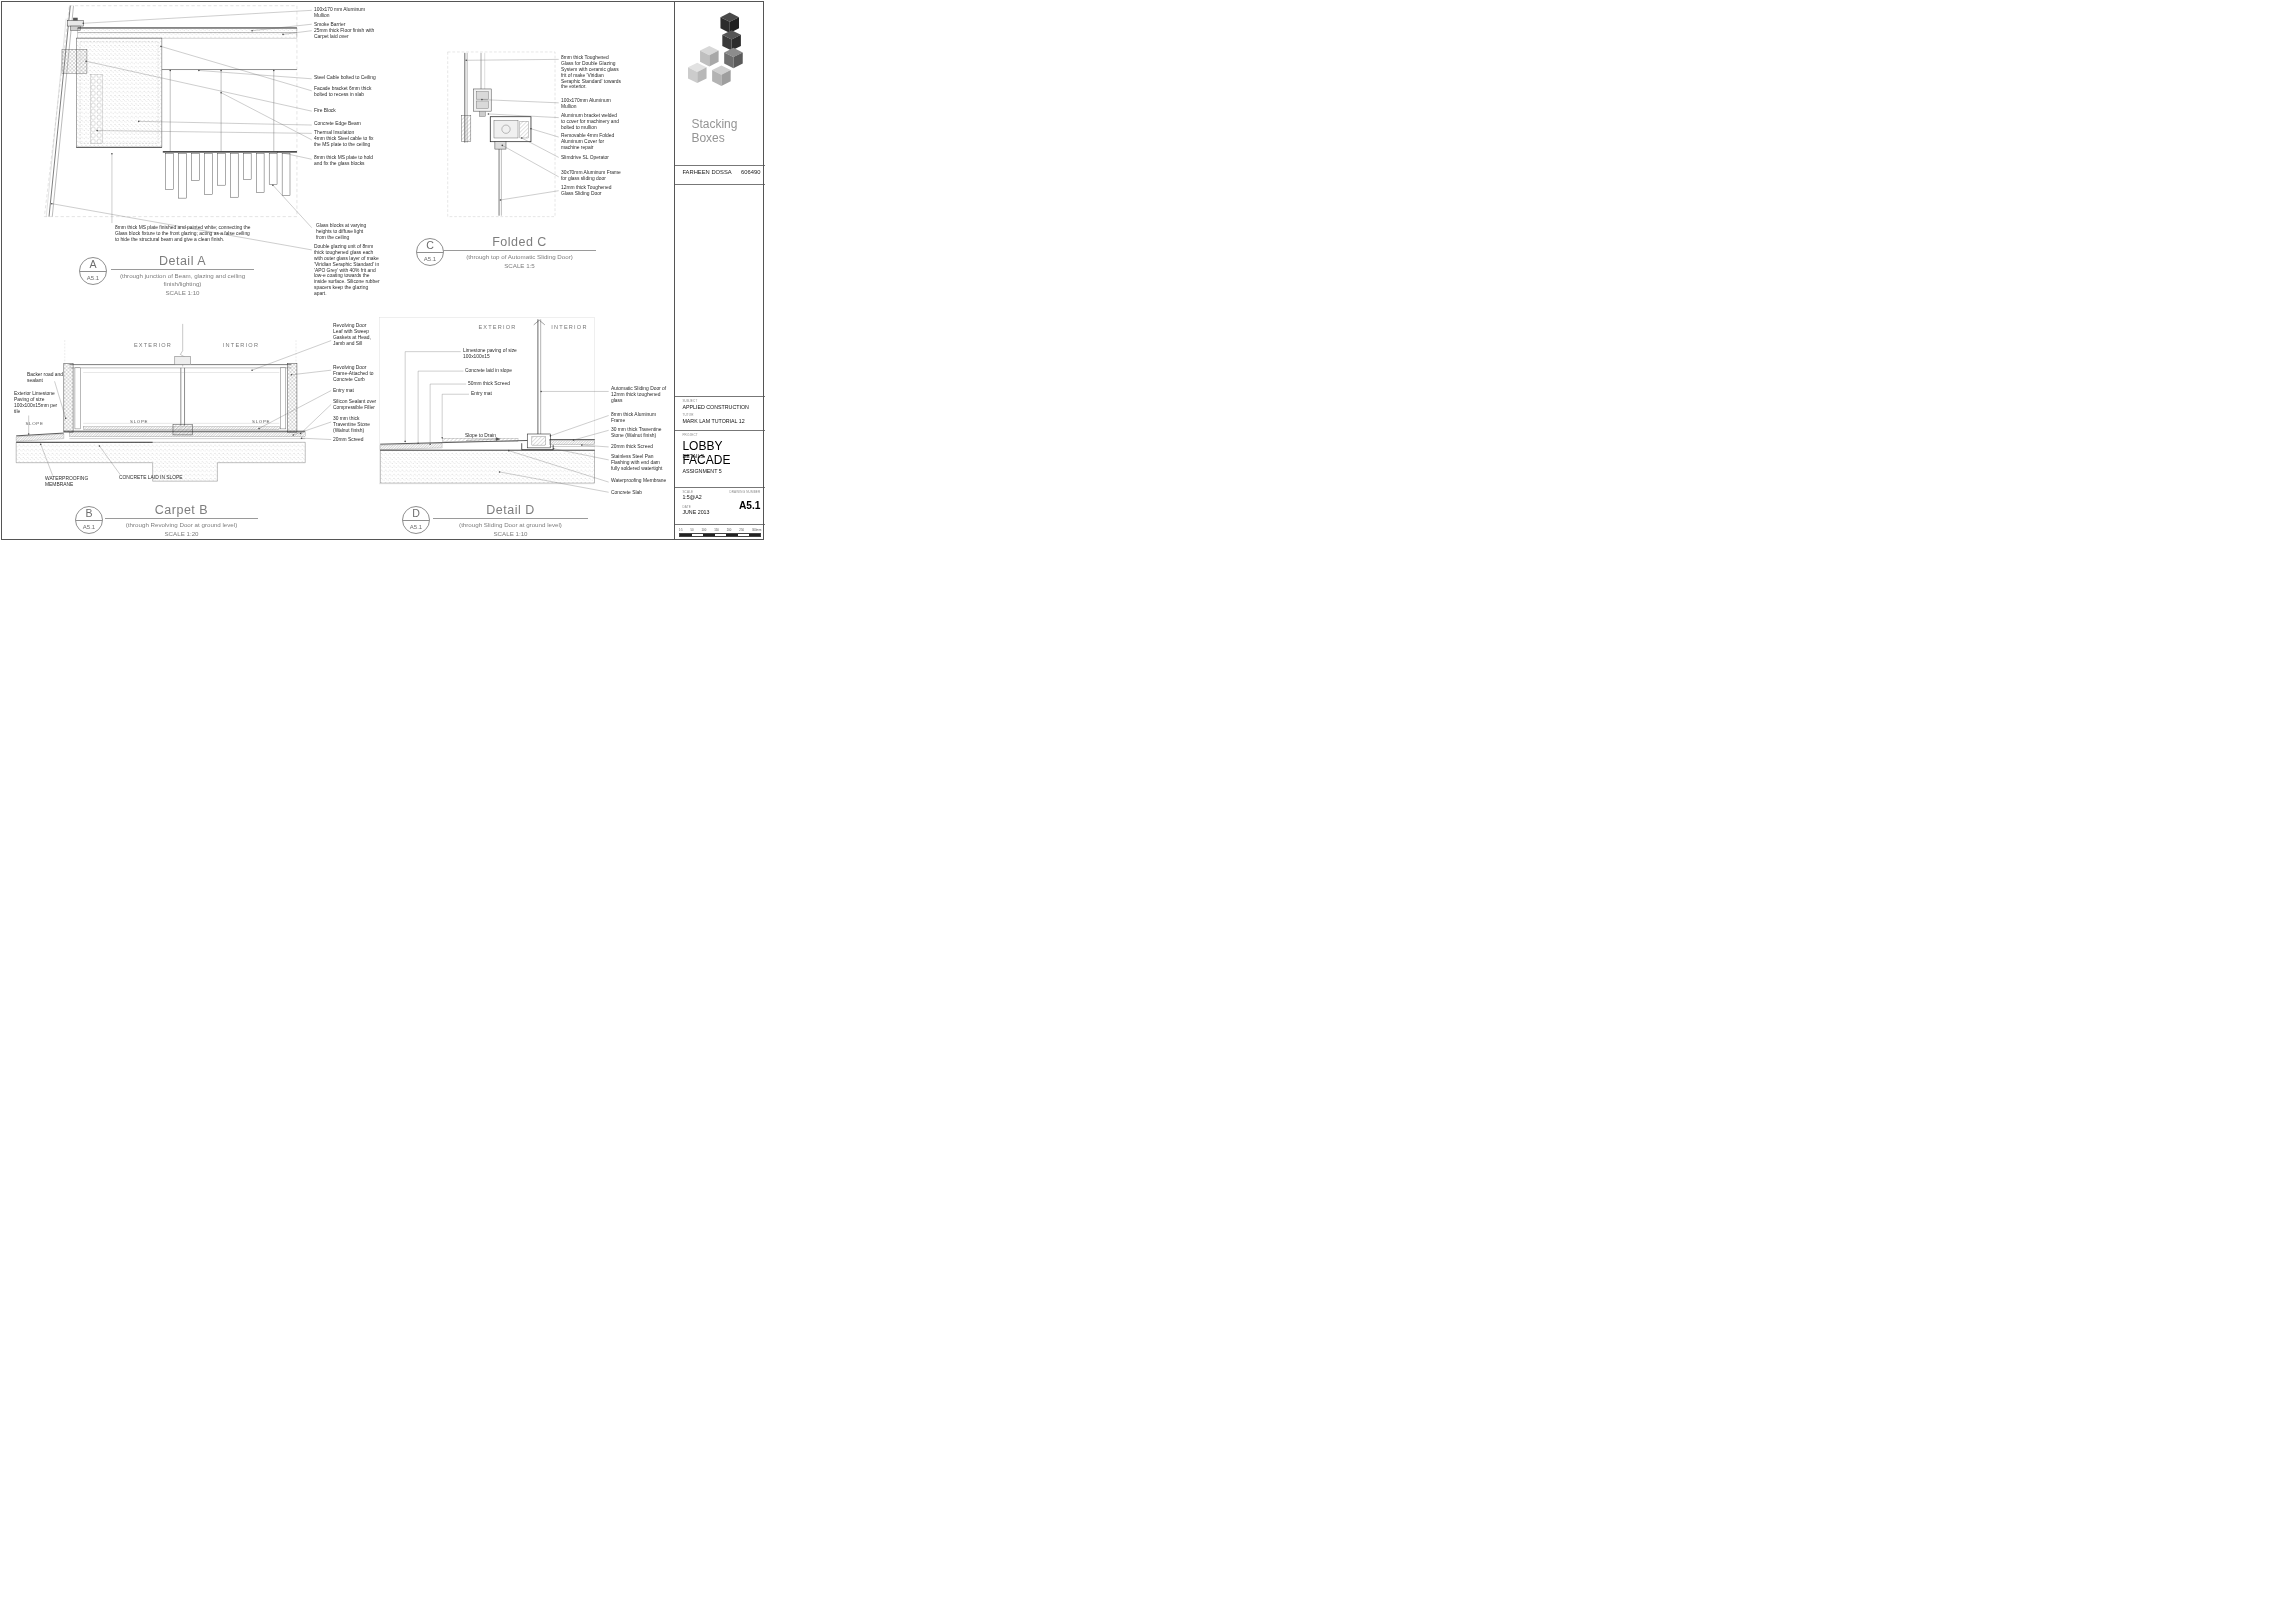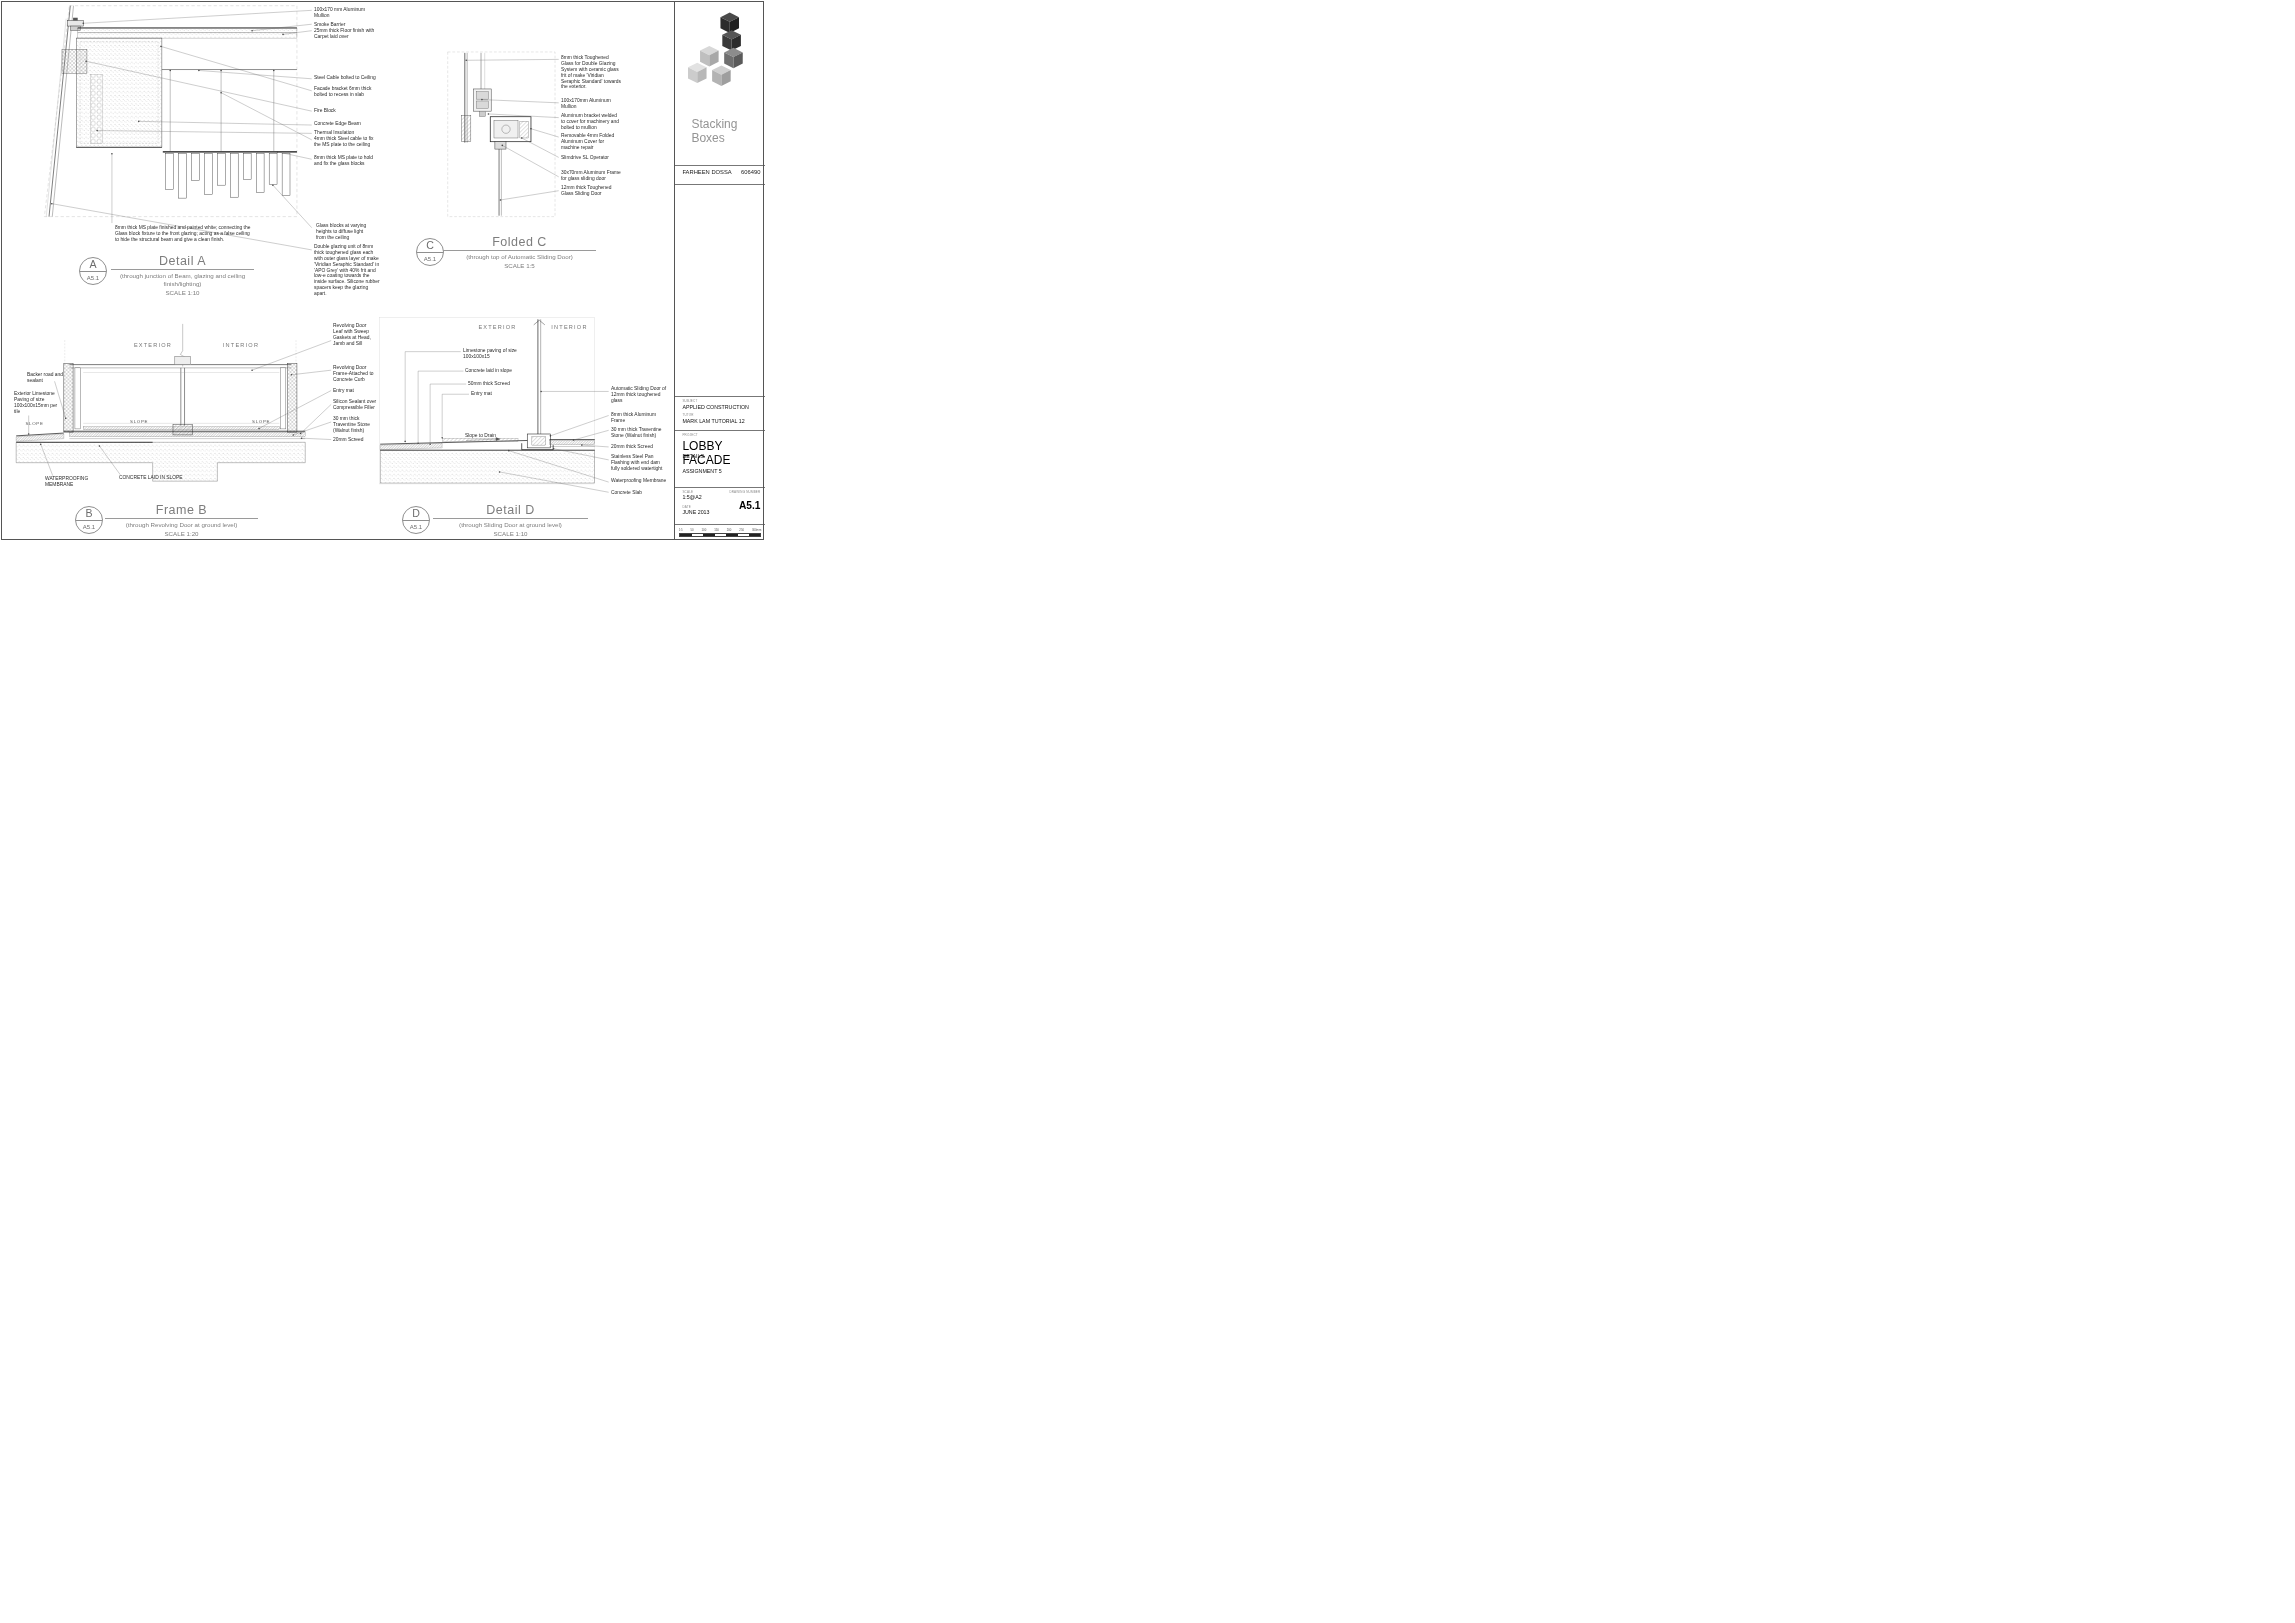--- a/index.html
+++ b/index.html
@@ -368,21 +368,21 @@
   <div class="ann" style="left:333px;top:416px;width:44px">30 mm thick Traventine Stone (Walnut finish)</div>
   <div class="ann" style="left:333px;top:437px;width:44px">20mm Screed</div>
   <div class="ann" style="left:45px;top:476px;width:60px">WATERPROOFING MEMBRANE</div>
   <div class="ann" style="left:119px;top:475px;width:93px">CONCRETE LAID IN SLOPE</div>
 
   <div class="marker" style="left:75px;top:506px">
     <span class="mletter">B</span>
     <span class="msheet">A5.1</span>
   </div>
   <div class="dtitle" style="left:105px;top:503px;width:153px">
-    <div class="dtitle-name">Frame B</div>
+    <div class="dtitle-name">Carpet B</div>
     <div class="dtitle-sub">(through Revolving Door at ground level)</div>
     <div class="dtitle-scale">SCALE 1:20</div>
   </div>
 
   <div class="zone" style="left:472px;top:324px;width:51px">EXTERIOR</div>
   <div class="zone" style="left:545px;top:324px;width:49px">INTERIOR</div>
 
   <div class="ann" style="left:463px;top:348px;width:62px">Limestone paving of size 100x100x15</div>
   <div class="ann" style="left:465px;top:368px;width:62px">Concrete laid in slope</div>
   <div class="ann" style="left:468px;top:381px;width:62px">50mm thick Screed</div>

